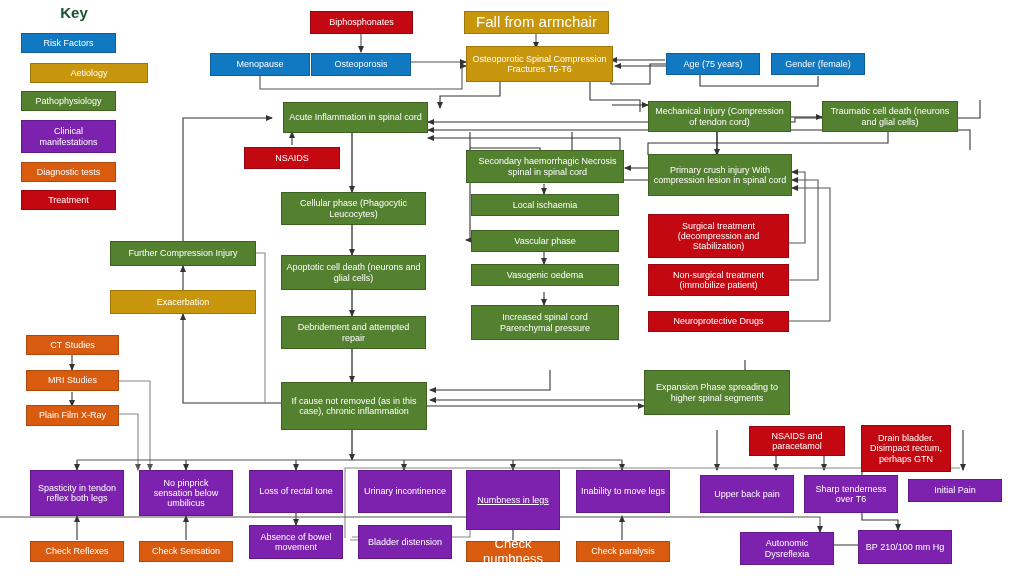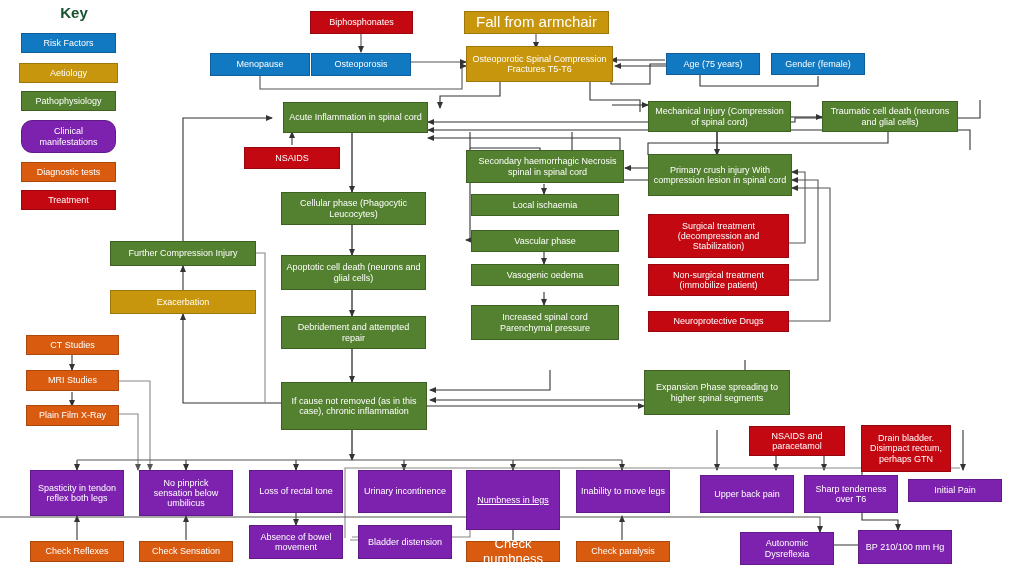--- a/index.html
+++ b/index.html
@@ -164,47 +164,47 @@
       <path d="M834,545 L868,545" stroke="#333" marker-end="url(#ah)"></path>
 
       <path d="M862,430 L862,520 L898,520 L898,530" stroke="#333" marker-end="url(#ah)"></path>
     </g>
   </svg>
 
   <div class="key-title">Key</div>
   <div class="node risk key-item" style="left:21px;top:33px;width:95px;height:20px;">
       <span>Risk Factors</span>
     </div>
-  <div class="node aetiology key-item" style="left:19px;top:63px;width:99px;height:20px;">
+  <div class="node aetiology key-item" style="left:30px;top:63px;width:118px;height:20px;">
       <span>Aetiology</span>
     </div>
   <div class="node patho key-item" style="left:21px;top:91px;width:95px;height:20px;">
       <span>Pathophysiology</span>
     </div>
-  <div class="node clinical key-item" style="left:21px;top:120px;width:95px;height:33px;border-radius:11px;">
+  <div class="node clinical key-item" style="left:21px;top:120px;width:95px;height:33px;">
       <span>Clinical manifestations</span>
     </div>
   <div class="node diagnostic key-item" style="left:21px;top:162px;width:95px;height:20px;">
       <span>Diagnostic tests</span>
     </div>
   <div class="node treatment key-item" style="left:21px;top:190px;width:95px;height:20px;">
       <span>Treatment</span>
     </div>
 
   <div class="node treatment" style="left:310px;top:11px;width:103px;height:23px;font-size:9px;">Biphosphonates</div>
   <div class="node aetiology" style="left:464px;top:11px;width:145px;height:23px;font-size:15px;">Fall from armchair</div>
 
   <div class="node risk" style="left:210px;top:53px;width:100px;height:23px;font-size:9px;">Menopause</div>
   <div class="node risk" style="left:311px;top:53px;width:100px;height:23px;font-size:9px;">Osteoporosis</div>
   <div class="node aetiology" style="left:466px;top:46px;width:147px;height:36px;font-size:9px;">Osteoporotic Spinal Compression Fractures T5-T6</div>
   <div class="node risk" style="left:666px;top:53px;width:94px;height:22px;font-size:9px;">Age (75 years)</div>
   <div class="node risk" style="left:771px;top:53px;width:94px;height:22px;font-size:9px;">Gender (female)</div>
 
   <div class="node patho" style="left:283px;top:102px;width:145px;height:31px;font-size:9px;">Acute Inflammation in spinal cord</div>
-  <div class="node patho" style="left:648px;top:101px;width:143px;height:31px;font-size:9px;">Mechanical Injury (Compression of spinal cord)</div>
+  <div class="node patho" style="left:648px;top:101px;width:143px;height:31px;font-size:9px;">Mechanical Injury (Compression of tendon cord)</div>
   <div class="node patho" style="left:822px;top:101px;width:136px;height:31px;font-size:9px;">Traumatic cell death (neurons and glial cells)</div>
 
   <div class="node treatment" style="left:244px;top:147px;width:96px;height:22px;font-size:9px;">NSAIDS</div>
   <div class="node patho" style="left:466px;top:150px;width:158px;height:33px;font-size:9px;padding-left:8px;">Secondary haemorrhagic Necrosis spinal in spinal cord</div>
   <div class="node patho" style="left:648px;top:154px;width:144px;height:42px;font-size:9px;">Primary crush injury With compression lesion in spinal cord</div>
 
   <div class="node patho" style="left:281px;top:192px;width:145px;height:33px;font-size:9px;">Cellular phase (Phagocytic Leucocytes)</div>
   <div class="node patho" style="left:471px;top:194px;width:148px;height:22px;font-size:9px;">Local ischaemia</div>
   <div class="node treatment" style="left:648px;top:214px;width:141px;height:44px;font-size:9px;">Surgical treatment (decompression and Stabilization)</div>
 

